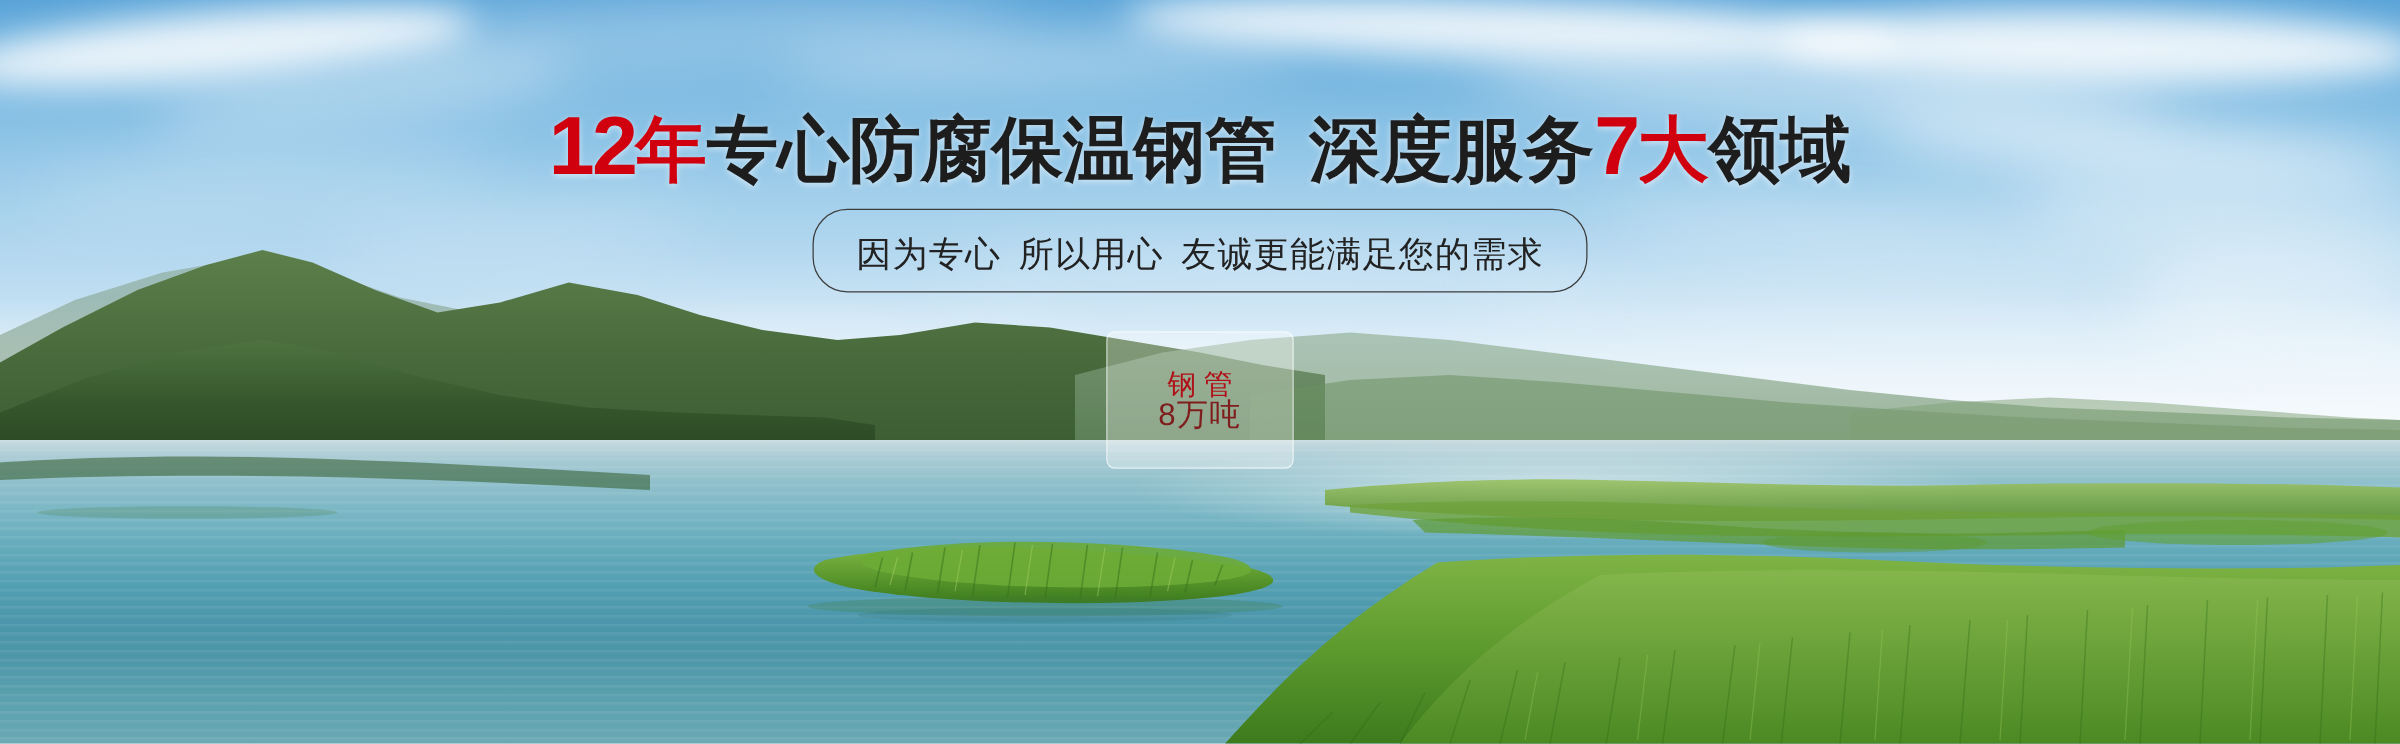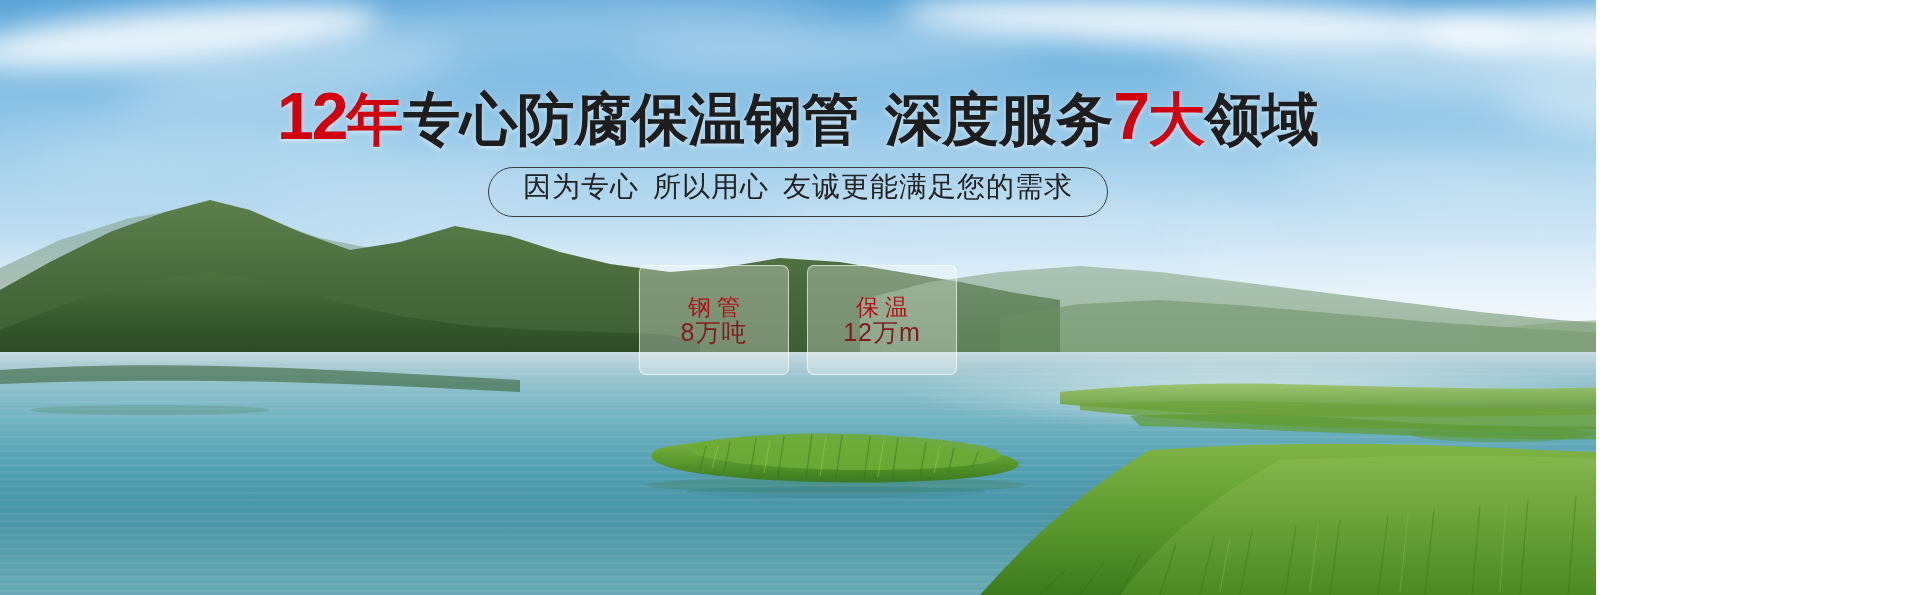--- a/index.html
+++ b/index.html
@@ -6,21 +6,21 @@
   * { box-sizing: border-box; margin: 0; padding: 0; }
   html, body {
     width: 1920px; height: 595px;
     overflow: hidden;
     background: #fff;
     font-family: "Liberation Sans", "DejaVu Sans", sans-serif;
   }
 
   .banner {
     position: relative;
-    width: 1596px;
+    width: 1920px;
     height: 595px;
     overflow: hidden;
   }
 
   
   .sky {
     position: absolute; inset: 0;
     background:
       linear-gradient(180deg,
         #5aa4d8 0%,
@@ -124,21 +124,21 @@
   }
   .headline .gap { display: inline-block; width: 26px; }
 
   .pill {
     position: absolute;
     left: 50%;
     transform: translateX(-50%);
     top: 167px;
     border: 1.5px solid #3c3c3c;
     border-radius: 28px;
-    padding: 0 34px 10px;
+    padding: 17px 34px 10px;
     font-size: 28px;
     color: #222;
     letter-spacing: 1px;
     white-space: nowrap;
     background: transparent;
   }
   .pill .sp { display: inline-block; width: 14px; }
 
   
   .cards {
@@ -354,19 +354,15 @@
 
   <div class="pill">
     <span>因为专心</span><span class="sp"></span><span>所以用心</span><span class="sp"></span><span>友诚更能满足您的需求</span>
   </div>
 
   <div class="cards">
     <div class="card">
       <div class="t">钢管</div>
       <div class="v"><span>8万吨</span></div>
     </div>
-    <div class="card">
-      <div class="t">保温</div>
-      <div class="v"><span>12万m</span></div>
-    </div>
   </div>
 
 </div>
 
 </body></html>

